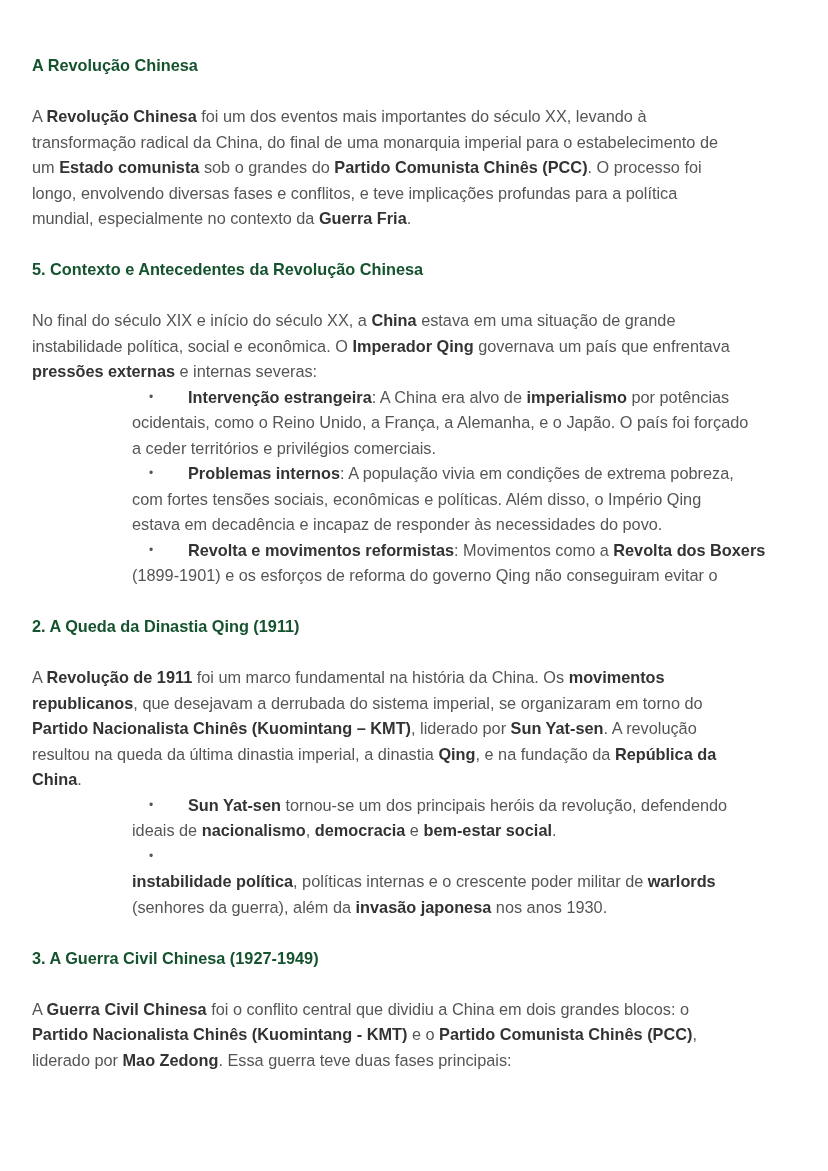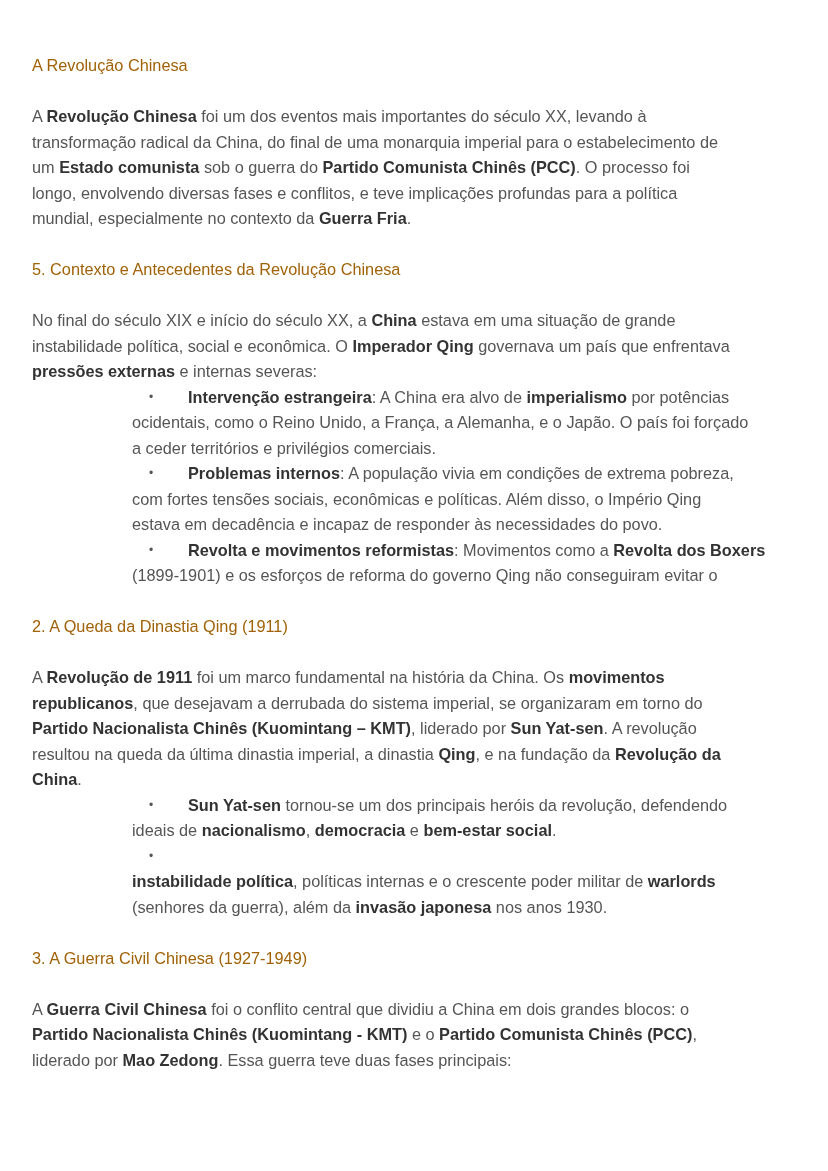--- a/index.html
+++ b/index.html
@@ -27,22 +27,22 @@
       display: block;
       height: 25.5px;
       line-height: 25.5px;
       white-space: nowrap;
     }
     .blank {
       display: block;
       height: 25.5px;
     }
     .heading {
-      font-weight: normal;
-      color: #a16207;
+      font-weight: bold;
+      color: #14532d;
     }
     b, .b {
       font-weight: bold;
       color: #333333;
       text-align: right;
     }
     .bullet-line {
       position: relative;
       padding-left: 100px;
     }
@@ -62,21 +62,21 @@
   </style>
 </head>
 <body>
 
 <div class="page">
   <div class="line heading">A Revolução Chinesa</div>
   <div class="blank"></div>
   <div id="intro">
       <div class="line"><span>A </span><span class="b">Revolução Chinesa</span><span> foi um dos eventos mais importantes do século XX, levando à</span></div>
       <div class="line"><span>transformação radical da China, do final de uma monarquia imperial para o estabelecimento de</span></div>
-      <div class="line"><span>um </span><span class="b">Estado comunista</span><span> sob o guerra do </span><span class="b">Partido Comunista Chinês (PCC)</span><span>. O processo foi</span></div>
+      <div class="line"><span>um </span><span class="b">Estado comunista</span><span> sob o grandes do </span><span class="b">Partido Comunista Chinês (PCC)</span><span>. O processo foi</span></div>
       <div class="line"><span>longo, envolvendo diversas fases e conflitos, e teve implicações profundas para a política</span></div>
       <div class="line"><span>mundial, especialmente no contexto da </span><span class="b">Guerra Fria</span><span>.</span></div>
     </div>
   <div id="sections">
       <div>
         <div class="blank"></div>
         <div class="line heading">5. Contexto e Antecedentes da Revolução Chinesa</div>
         <div class="blank"></div>
         <div>
           <div class="line"><span>No final do século XIX e início do século XX, a </span><span class="b">China</span><span> estava em uma situação de grande</span></div>
@@ -101,21 +101,21 @@
         </div>
       </div>
       <div>
         <div class="blank"></div>
         <div class="line heading">2. A Queda da Dinastia Qing (1911)</div>
         <div class="blank"></div>
         <div>
           <div class="line"><span>A </span><span class="b">Revolução de 1911</span><span> foi um marco fundamental na história da China. Os </span><span class="b">movimentos</span></div>
           <div class="line"><span class="b">republicanos</span><span>, que desejavam a derrubada do sistema imperial, se organizaram em torno do</span></div>
           <div class="line"><span class="b">Partido Nacionalista Chinês (Kuomintang – KMT)</span><span>, liderado por </span><span class="b">Sun Yat-sen</span><span>. A revolução</span></div>
-          <div class="line"><span>resultou na queda da última dinastia imperial, a dinastia </span><span class="b">Qing</span><span>, e na fundação da </span><span class="b">Revolução da</span></div>
+          <div class="line"><span>resultou na queda da última dinastia imperial, a dinastia </span><span class="b">Qing</span><span>, e na fundação da </span><span class="b">República da</span></div>
           <div class="line"><span class="b">China</span><span>.</span></div>
         </div>
         <div>
           <div>
             <div class="line bullet-line"><span class="bullet-dot">•</span><span class="bullet-first-text"><span class="b">Sun Yat-sen</span><span> tornou-se um dos principais heróis da revolução, defendendo</span></span></div>
             <div class="line bullet-cont"><span>ideais de </span><span class="b">nacionalismo</span><span>, </span><span class="b">democracia</span><span> e </span><span class="b">bem-estar social</span><span>.</span></div>
           </div>
           <div>
             <div class="line bullet-line"><span class="bullet-dot">•</span></div>
             <div class="line bullet-cont"><span class="b">instabilidade política</span><span>, políticas internas e o crescente poder militar de </span><span class="b">warlords</span></div>

